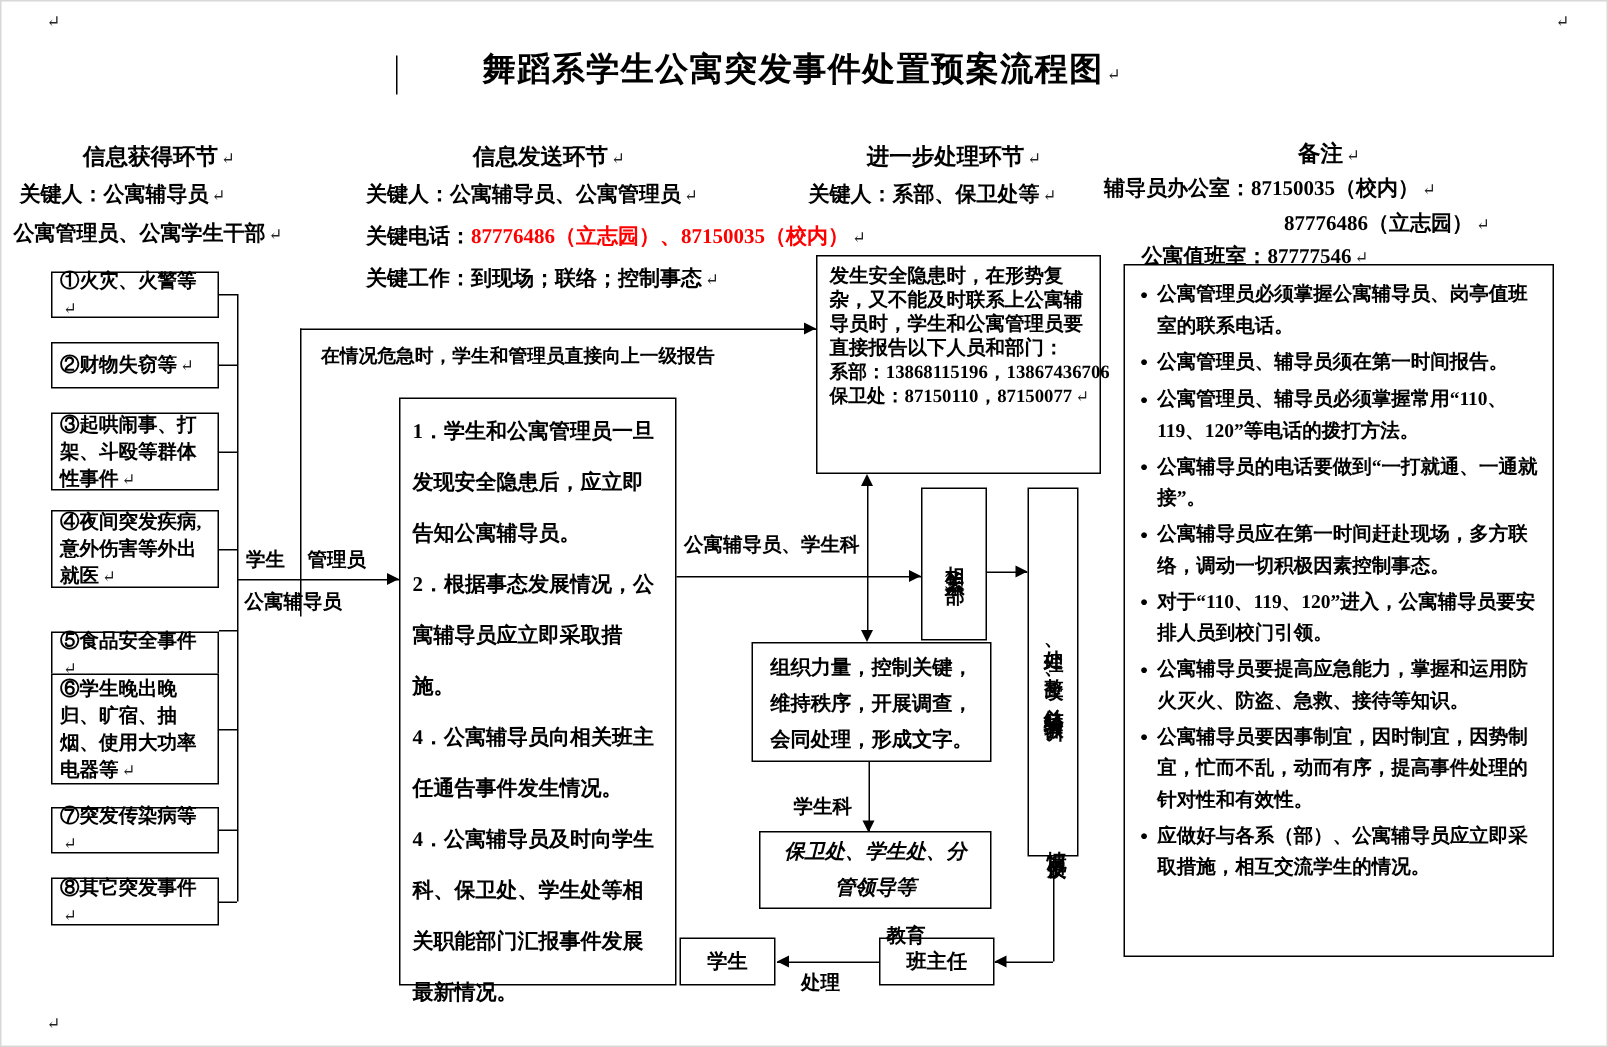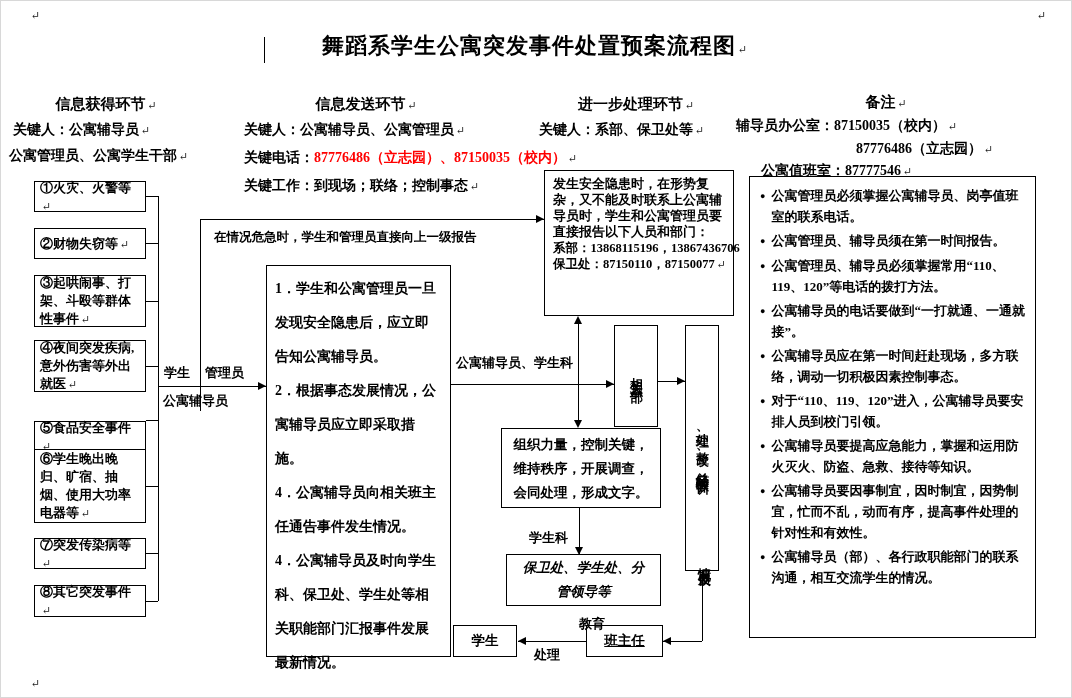--- a/index.html
+++ b/index.html
@@ -146,25 +146,25 @@
   <div class="vline" style="left:578px;top:507px;height:46px;"></div>
   <div class="ar-d" style="left:574px;top:546px;"></div>
 
   <div class="box ctr vbox" style="left:505px;top:553px;width:155px;height:52px;font-size:13.5px;line-height:24px;padding:12px 10px;font-style:italic;">保卫处、学生处、分管领导等</div>
 
   <div class="vline" style="left:701px;top:570px;height:70px;"></div>
   <div class="hline" style="left:662px;top:640px;width:39px;"></div>
   <div class="ar-l" style="left:662px;top:636px;"></div>
   <div class="abs vtext" style="left:694px;top:556px;font-size:13px;letter-spacing:2px;">情况反馈</div>
 
-  <div class="box ctr vbox" style="left:585px;top:624px;width:77px;height:32px;font-size:13.5px;text-decoration:underline;">班主任</div>
+  <div class="box ctr vbox" style="left:585px;top:624px;width:77px;height:32px;font-size:13.5px;">班主任</div>
 
   <div class="hline" style="left:517px;top:640px;width:68px;"></div>
   <div class="ar-l" style="left:517px;top:636px;"></div>
-  <div class="lbl" style="left:542px;top:614px;padding-left:36px;">教育</div>
+  <div class="lbl" style="left:554px;top:614px;padding-left:36px;">教育</div>
   <div class="lbl" style="left:533px;top:645px;">处理</div>
 
   <div class="box ctr vbox" style="left:452px;top:624px;width:64px;height:32px;font-size:13.5px;">学生</div>
 
   <div class="box" style="left:748px;top:175px;width:287px;height:462px;">
     <ul class="notes">
       <li>
           <span>公寓管理员必须掌握公寓辅导员、岗亭值班室的联系电话。</span>
         </li>
       <li>
@@ -182,18 +182,18 @@
       <li>
           <span>对于“110、119、120”进入，公寓辅导员要安排人员到校门引领。</span>
         </li>
       <li>
           <span>公寓辅导员要提高应急能力，掌握和运用防火灭火、防盗、急救、接待等知识。</span>
         </li>
       <li>
           <span>公寓辅导员要因事制宜，因时制宜，因势制宜，忙而不乱，动而有序，提高事件处理的针对性和有效性。</span>
         </li>
       <li>
-          <span>公寓辅导员（部）、各行政职能部门的联系沟通，相互交流学生的情况。</span>
+          <span>应做好与各系（部）、公寓辅导员应立即采取措施，相互交流学生的情况。</span>
         </li>
     </ul>
   </div>
 
 </div>
 
 </body></html>

